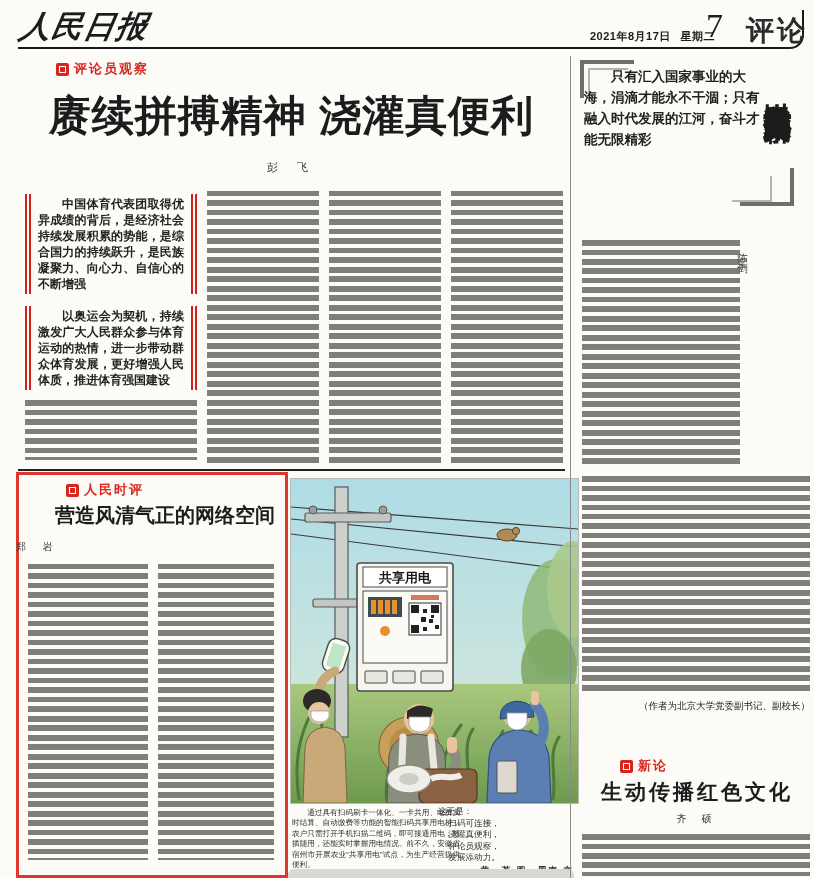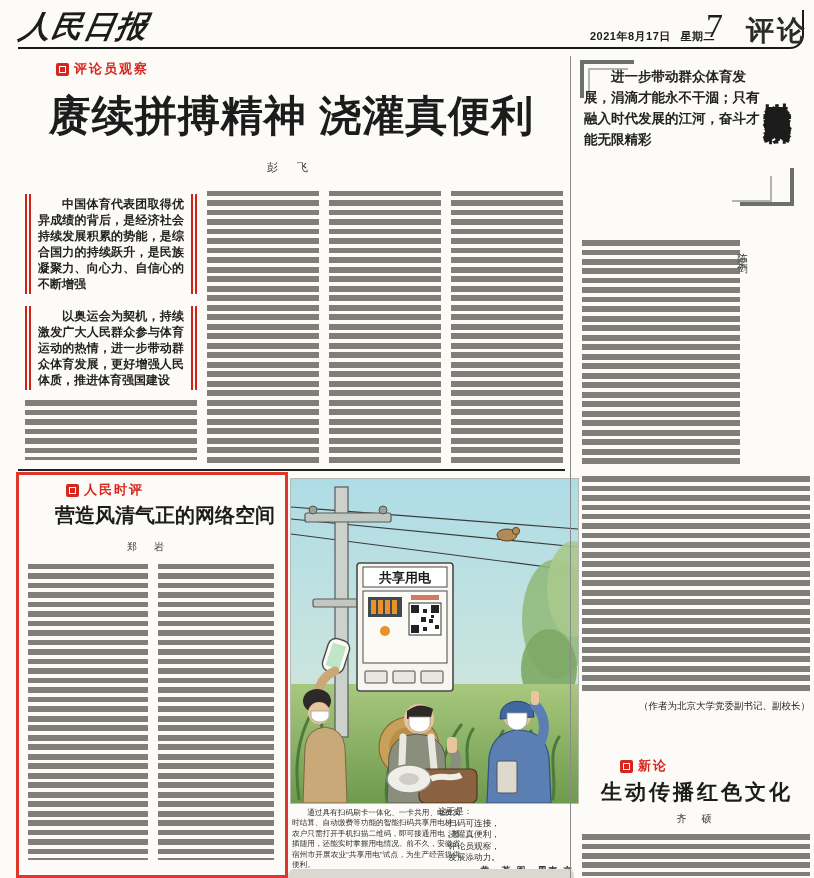--- a/index.html
+++ b/index.html
@@ -29,21 +29,21 @@
   .author-main{top:160px;left:18px;width:547px;text-align:center;font-size:11px;letter-spacing:8px;color:#333;}
   .quote{border-left:6px double #cf2317;border-right:6px double #cf2317;padding:2px 7px;
          font-size:12px;font-weight:bold;line-height:16px;text-indent:2em;color:#222;text-align:justify;}
   .gk{background:repeating-linear-gradient(to bottom,#64635d 0px,#64635d 5.5px,rgba(0,0,0,0) 5.5px,rgba(0,0,0,0) 9.5px);
       opacity:.82;}
   .rule-h{border-top:2px solid #222;}
 
   
   .redbox{top:472px;left:16px;width:266px;height:400px;border:3px solid #e0372b;background:#fcfbf7;}
   .pr-head{top:502px;left:16px;width:266px;text-align:center;font-size:20px;font-weight:bold;white-space:nowrap;padding-left:16px;}
-  .pr-auth{top:540px;left:16px;width:266px;text-align:center;font-size:10px;letter-spacing:7px;color:#333;}
+  .pr-auth{top:540px;left:16px;width:266px;text-align:left;font-size:10px;letter-spacing:7px;color:#333;}
 
   
   .vrule{top:56px;left:570px;width:1px;height:822px;background:#8a8a8a;}
   .rq-text{top:66px;left:584px;width:188px;font-size:13.5px;font-weight:bold;line-height:21px;
            text-indent:2em;color:#222;}
   .c-tl-1{top:60px;left:580px;width:50px;height:34px;border-top:4px solid #6e6e6e;border-left:4px solid #6e6e6e;}
   .c-tl-2{top:68px;left:588px;width:38px;height:24px;border-top:2px solid #b3b3b3;border-left:2px solid #b3b3b3;}
   .c-br-1{top:168px;left:740px;width:50px;height:34px;border-bottom:4px solid #6e6e6e;border-right:4px solid #6e6e6e;}
   .c-br-2{top:176px;left:732px;width:38px;height:24px;border-bottom:2px solid #b3b3b3;border-right:2px solid #b3b3b3;}
   .vhead{top:80px;left:758px;height:392px;writing-mode:vertical-rl;font-size:28px;font-weight:bold;
@@ -248,21 +248,21 @@
     <div class="cap-credit">黄一茗 图　周南 文</div>
   </div>
   <div class="abs btm-bar"></div>
 
   <div class="abs vrule"></div>
 
   <div class="abs c-tl-1"></div>
   <div class="abs c-tl-2"></div>
   <div class="abs c-br-1"></div>
   <div class="abs c-br-2"></div>
-  <div class="abs rq-text">进一步带动群众体育发展，涓滴才能永不干涸；只有融入时代发展的江河，奋斗才能无限精彩</div>
+  <div class="abs rq-text">只有汇入国家事业的大海，涓滴才能永不干涸；只有融入时代发展的江河，奋斗才能无限精彩</div>
 
   <div class="abs vhead">以青春之我为民族复兴铺路架桥</div>
   <div class="abs vauth">陈宝剑</div>
 
   <div class="abs gk" style="top:240px;left:582px;width:158px;height:226px;"></div>
   <div class="abs gk" style="top:476px;left:582px;width:228px;height:218px;"></div>
   <div class="abs authnote">（作者为北京大学党委副书记、副校长）</div>
 
   <div class="abs seclab" style="top:757px;left:582px;">
     <span class="secicon"></span>

